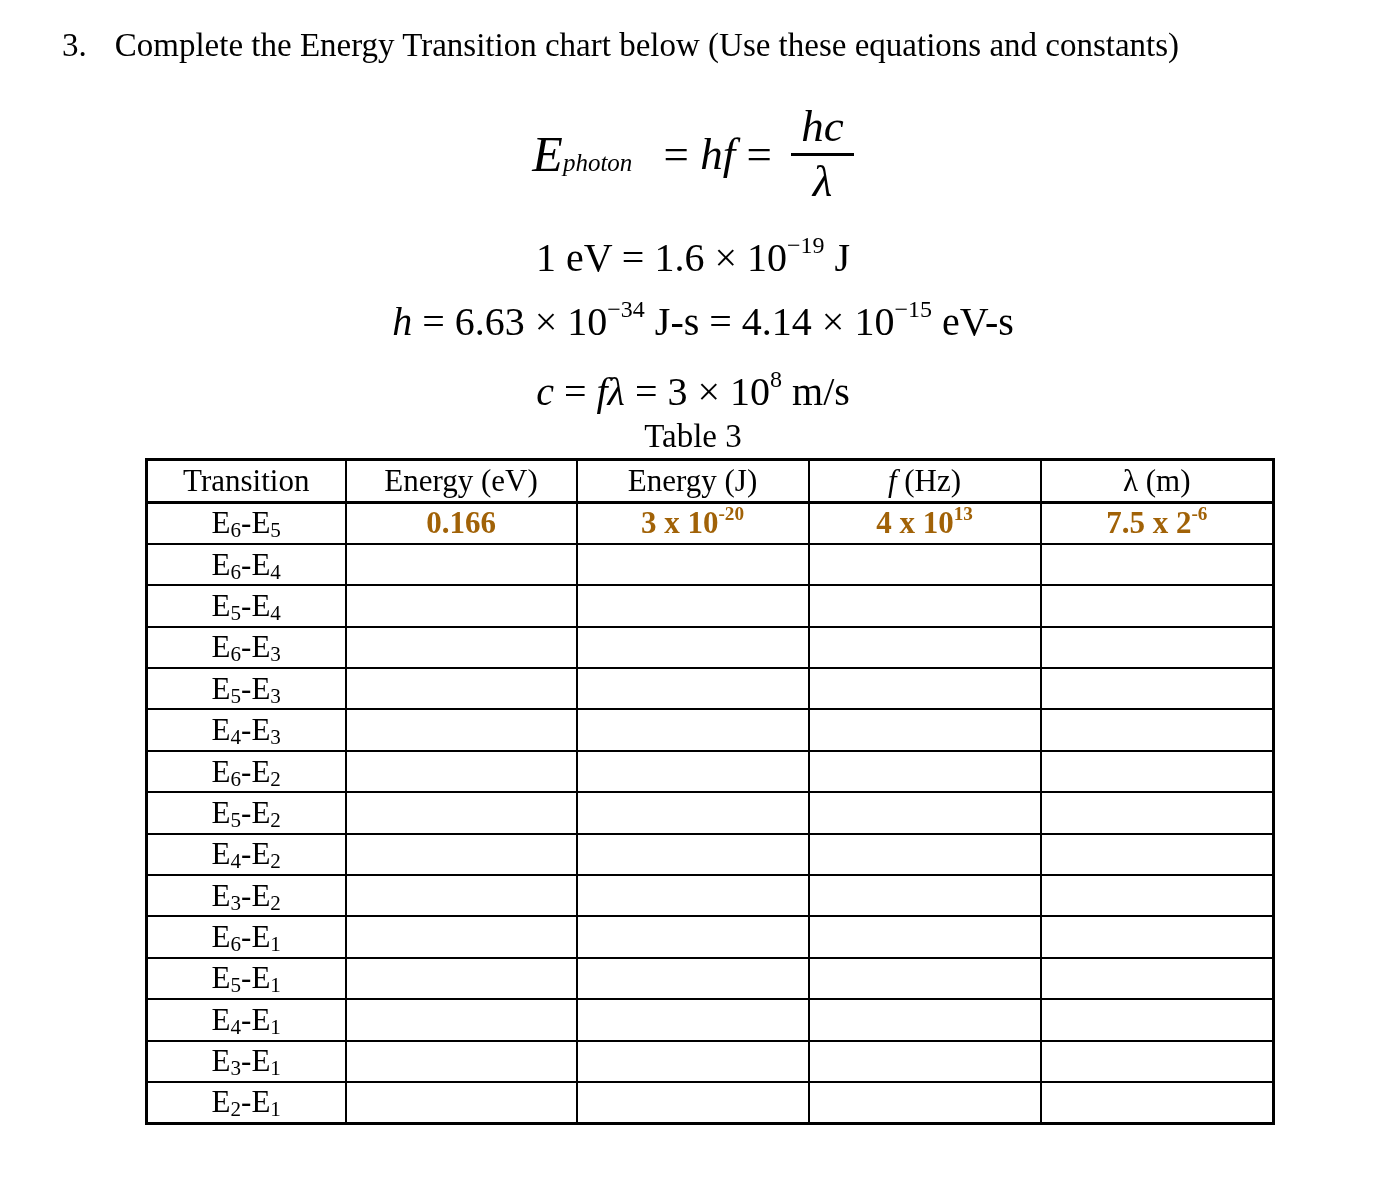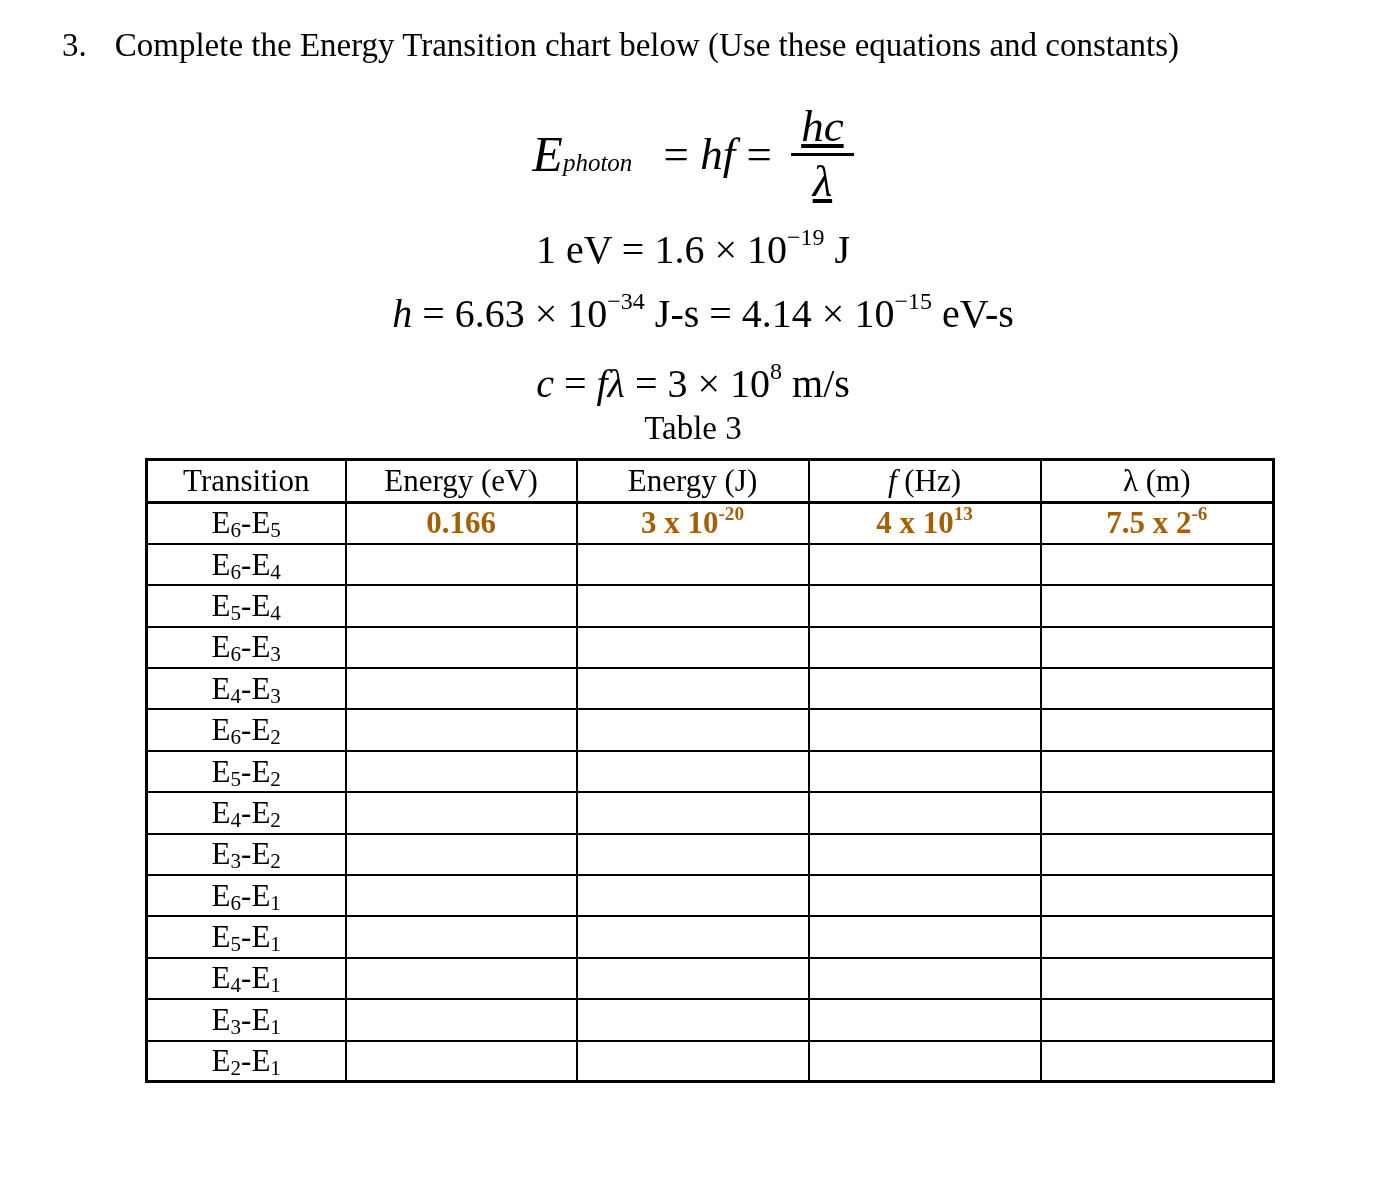--- a/index.html
+++ b/index.html
@@ -55,41 +55,40 @@
     top: 0.35em;
     margin-right: 20px;
   }
   .frac {
     display: inline-flex;
     flex-direction: column;
     align-items: center;
     vertical-align: middle;
     line-height: 1.05;
     margin-left: 8px;
-    text-decoration: underline;
   }
   .frac .num { border-bottom: 3px solid #000; padding: 0 10px 3px; }
   .frac .den { padding-top: 2px; }
 
-  .eq-ev     { margin-top: 14px; }
+  .eq-ev     { margin-top: 22px; }
   .eq-planck { margin-top: 16px; padding-left: 20px; }
   .eq-light  { margin-top: 22px; }
 
   
   .caption {
     text-align: center;
     font-size: 33px;
     line-height: 40px;
   }
 
   
   table.energy {
     border-collapse: collapse;
     table-layout: fixed;
-    margin: 10px 0 0 145px;
+    margin: 2px 0 0 145px;
     width: 1127px;
     border: 3px solid #000;
   }
   table.energy th, table.energy td {
     border: 2px solid #000;
     text-align: center;
     vertical-align: middle;
     padding: 0;
     overflow: hidden;
   }
@@ -180,20 +179,27 @@
           <td></td>
         </tr>
         <tr>
           <td><span>E</span><sub>6</sub><span>-E</span><sub>3</sub></td>
           <td></td>
           <td></td>
           <td></td>
           <td></td>
         </tr>
         <tr>
+          <td><span>E</span><sub>5</sub><span>-E</span><sub>3</sub></td>
+          <td></td>
+          <td></td>
+          <td></td>
+          <td></td>
+        </tr>
+        <tr>
           <td><span>E</span><sub>4</sub><span>-E</span><sub>3</sub></td>
           <td></td>
           <td></td>
           <td></td>
           <td></td>
         </tr>
         <tr>
           <td><span>E</span><sub>6</sub><span>-E</span><sub>2</sub></td>
           <td></td>
           <td></td>

